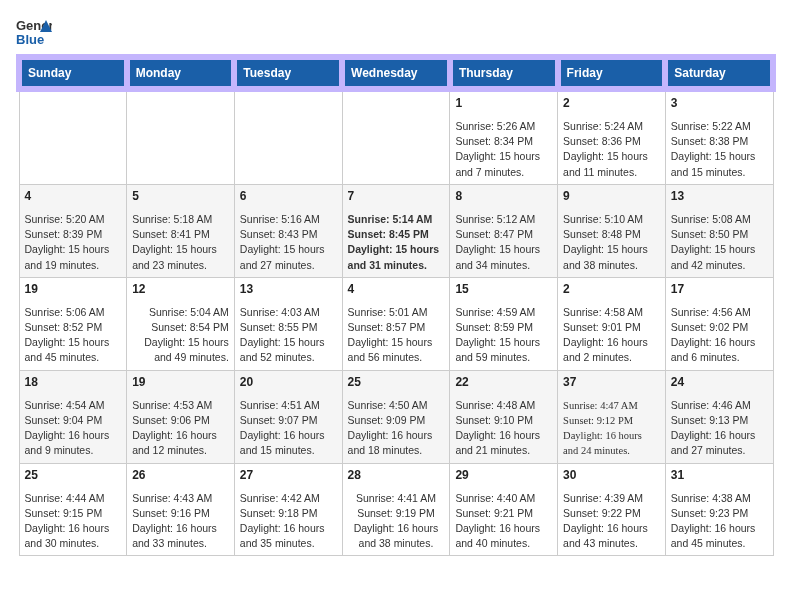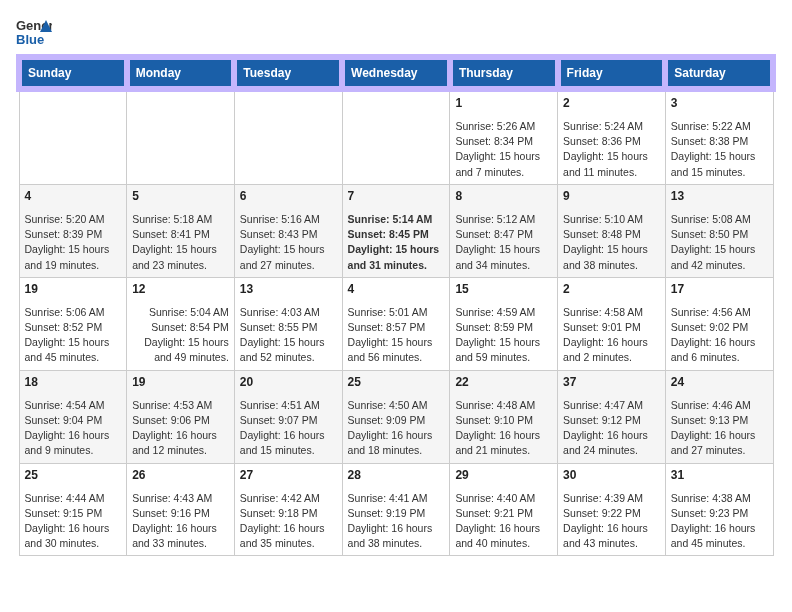--- a/index.html
+++ b/index.html
@@ -282,21 +282,21 @@
         </td>
         <td>
           <div class="day-num">22</div>
           <div class="day-info" style="white-space: pre-line;">Sunrise: 4:48 AM
 Sunset: 9:10 PM
 Daylight: 16 hours
 and 21 minutes.</div>
         </td>
         <td>
           <div class="day-num">37</div>
-          <div class="day-info" style="white-space: pre-line;">Sunrise: 4:47 AM
+          <div class="day-info" style="white-space: pre-line; font-family: Liberation Serif, serif;">Sunrise: 4:47 AM
 Sunset: 9:12 PM
 Daylight: 16 hours
 and 24 minutes.</div>
         </td>
         <td>
           <div class="day-num">24</div>
           <div class="day-info" style="white-space: pre-line;">Sunrise: 4:46 AM
 Sunset: 9:13 PM
 Daylight: 16 hours
 and 27 minutes.</div>
@@ -319,21 +319,21 @@
         </td>
         <td>
           <div class="day-num">27</div>
           <div class="day-info" style="white-space: pre-line;">Sunrise: 4:42 AM
 Sunset: 9:18 PM
 Daylight: 16 hours
 and 35 minutes.</div>
         </td>
         <td>
           <div class="day-num">28</div>
-          <div class="day-info" style="white-space: pre-line;">Sunrise: 4:41 AM
+          <div class="day-info" style="white-space: pre-line; text-align: center;">Sunrise: 4:41 AM
 Sunset: 9:19 PM
 Daylight: 16 hours
 and 38 minutes.</div>
         </td>
         <td>
           <div class="day-num">29</div>
           <div class="day-info" style="white-space: pre-line;">Sunrise: 4:40 AM
 Sunset: 9:21 PM
 Daylight: 16 hours
 and 40 minutes.</div>

